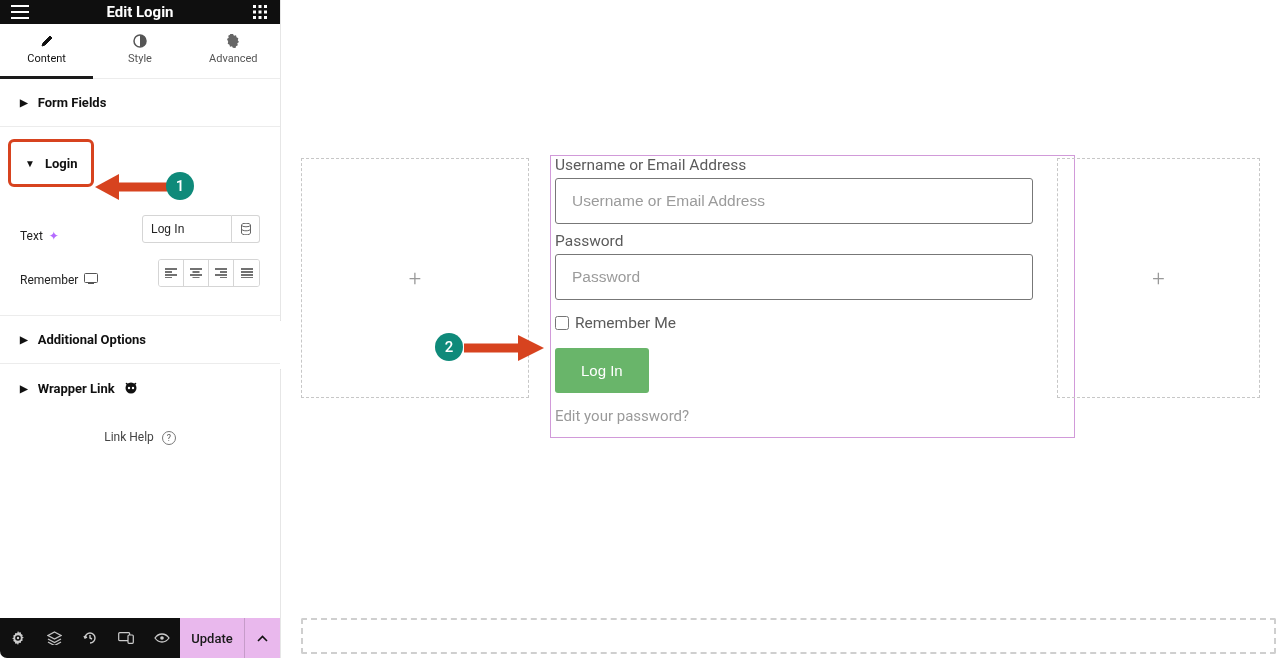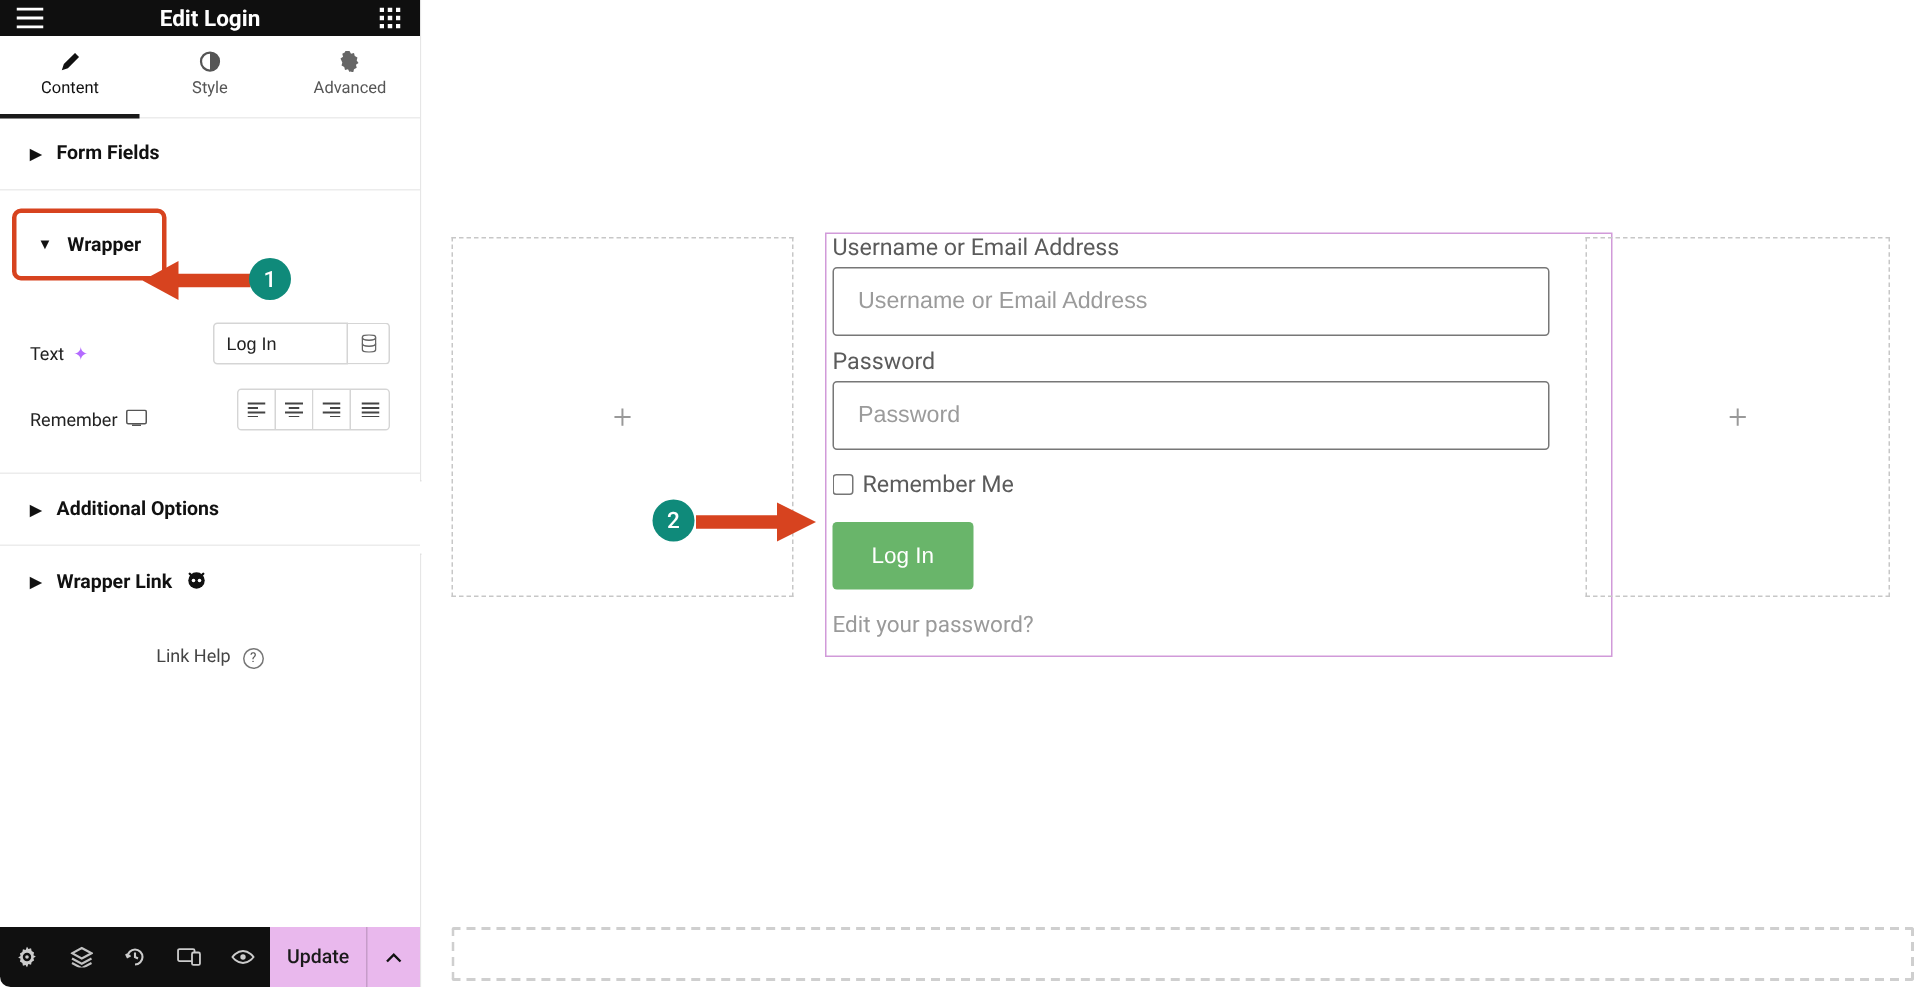--- a/index.html
+++ b/index.html
@@ -134,21 +134,21 @@
 
   <div class="panel-body">
 
     <div class="section-head">
       <span class="arrow">▶</span>
       <span>Form Fields</span>
     </div>
 
     <div class="section-head highlight">
       <span class="arrow">▼</span>
-      <span>Wrapper</span>
+      <span>Login</span>
     </div>
     <div style="height:8px"></div>
 
     <div class="field-row">
       <span class="label">
         <span>Text</span>
         <span class="ai">✦</span>
       </span>
       <span class="input-group">
         <input class="text-input" value="Log In" style="">

